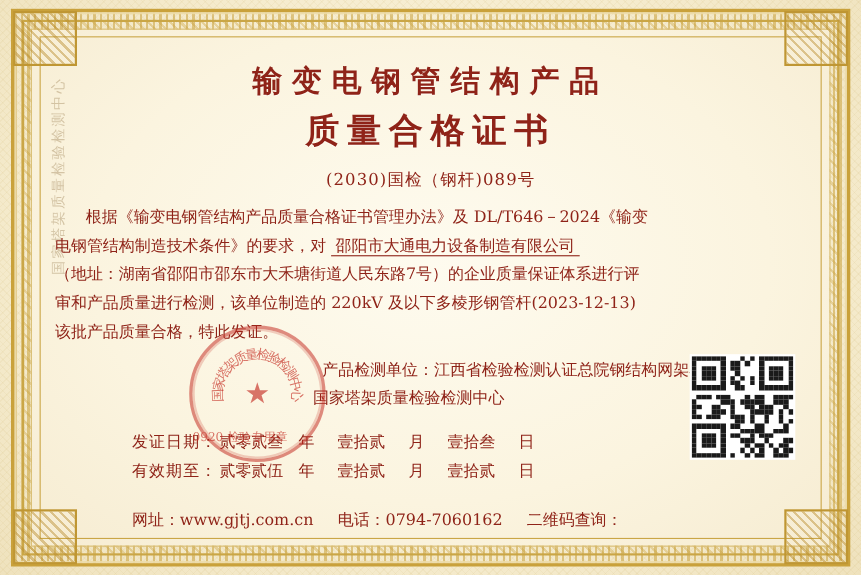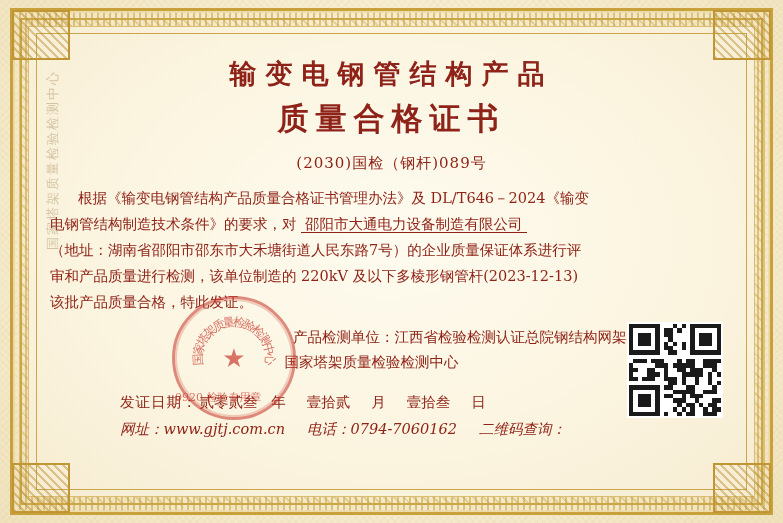--- a/index.html
+++ b/index.html
@@ -138,27 +138,26 @@
     color: #8f2318;
     line-height: 27px;
     padding-left: 76px;
   }
   .dates .row { white-space: nowrap; }
   .dates .lbl { letter-spacing: 1px; }
   .dates .val { display: inline-block; min-width: 62px; text-align: center; }
   .dates .unit { display: inline-block; width: 38px; text-align: center; }
 
   .footer-line {
-    margin-top: 4px;
+    margin-top: 20px;
     font-family: "DejaVu Serif", serif;
     font-size: 14.5px;
     color: #8f2318;
     padding-left: 76px;
     white-space: nowrap;
-    font-style: italic;
   }
   .footer-line .gap { display: inline-block; width: 22px; }
 
   
   .seal {
     position: absolute;
     left: 172px;
     top: 296px;
     width: 118px;
     height: 118px;
@@ -270,20 +269,23 @@
     <div class="org-block">
       <div class="org-line-1">
         <span>产品检测单位：</span><span>江西省检验检测认证总院钢结构网架检验检测院</span>
       </div>
       <div class="org-line-2">国家塔架质量检验检测中心</div>
     </div>
 
     <div class="dates">
       <div class="row">
         <span class="lbl">发证日期：</span><span class="val">贰零贰叁</span><span class="unit">年</span><span class="val">壹拾贰</span><span class="unit">月</span><span class="val">壹拾叁</span><span class="unit">日</span>
+      </div>
+      <div class="row">
+        <span class="lbl">有效期至：</span><span class="val">贰零贰伍</span><span class="unit">年</span><span class="val">壹拾贰</span><span class="unit">月</span><span class="val">壹拾贰</span><span class="unit">日</span>
       </div>
     </div>
 
     <div class="footer-line">
       <span>网址：</span><span>www.gjtj.com.cn</span><span class="gap"></span><span>电话：</span><span>0794-7060162</span><span class="gap"></span><span>二维码查询：</span>
     </div>
 
   </div>
 
   <div class="seal">

